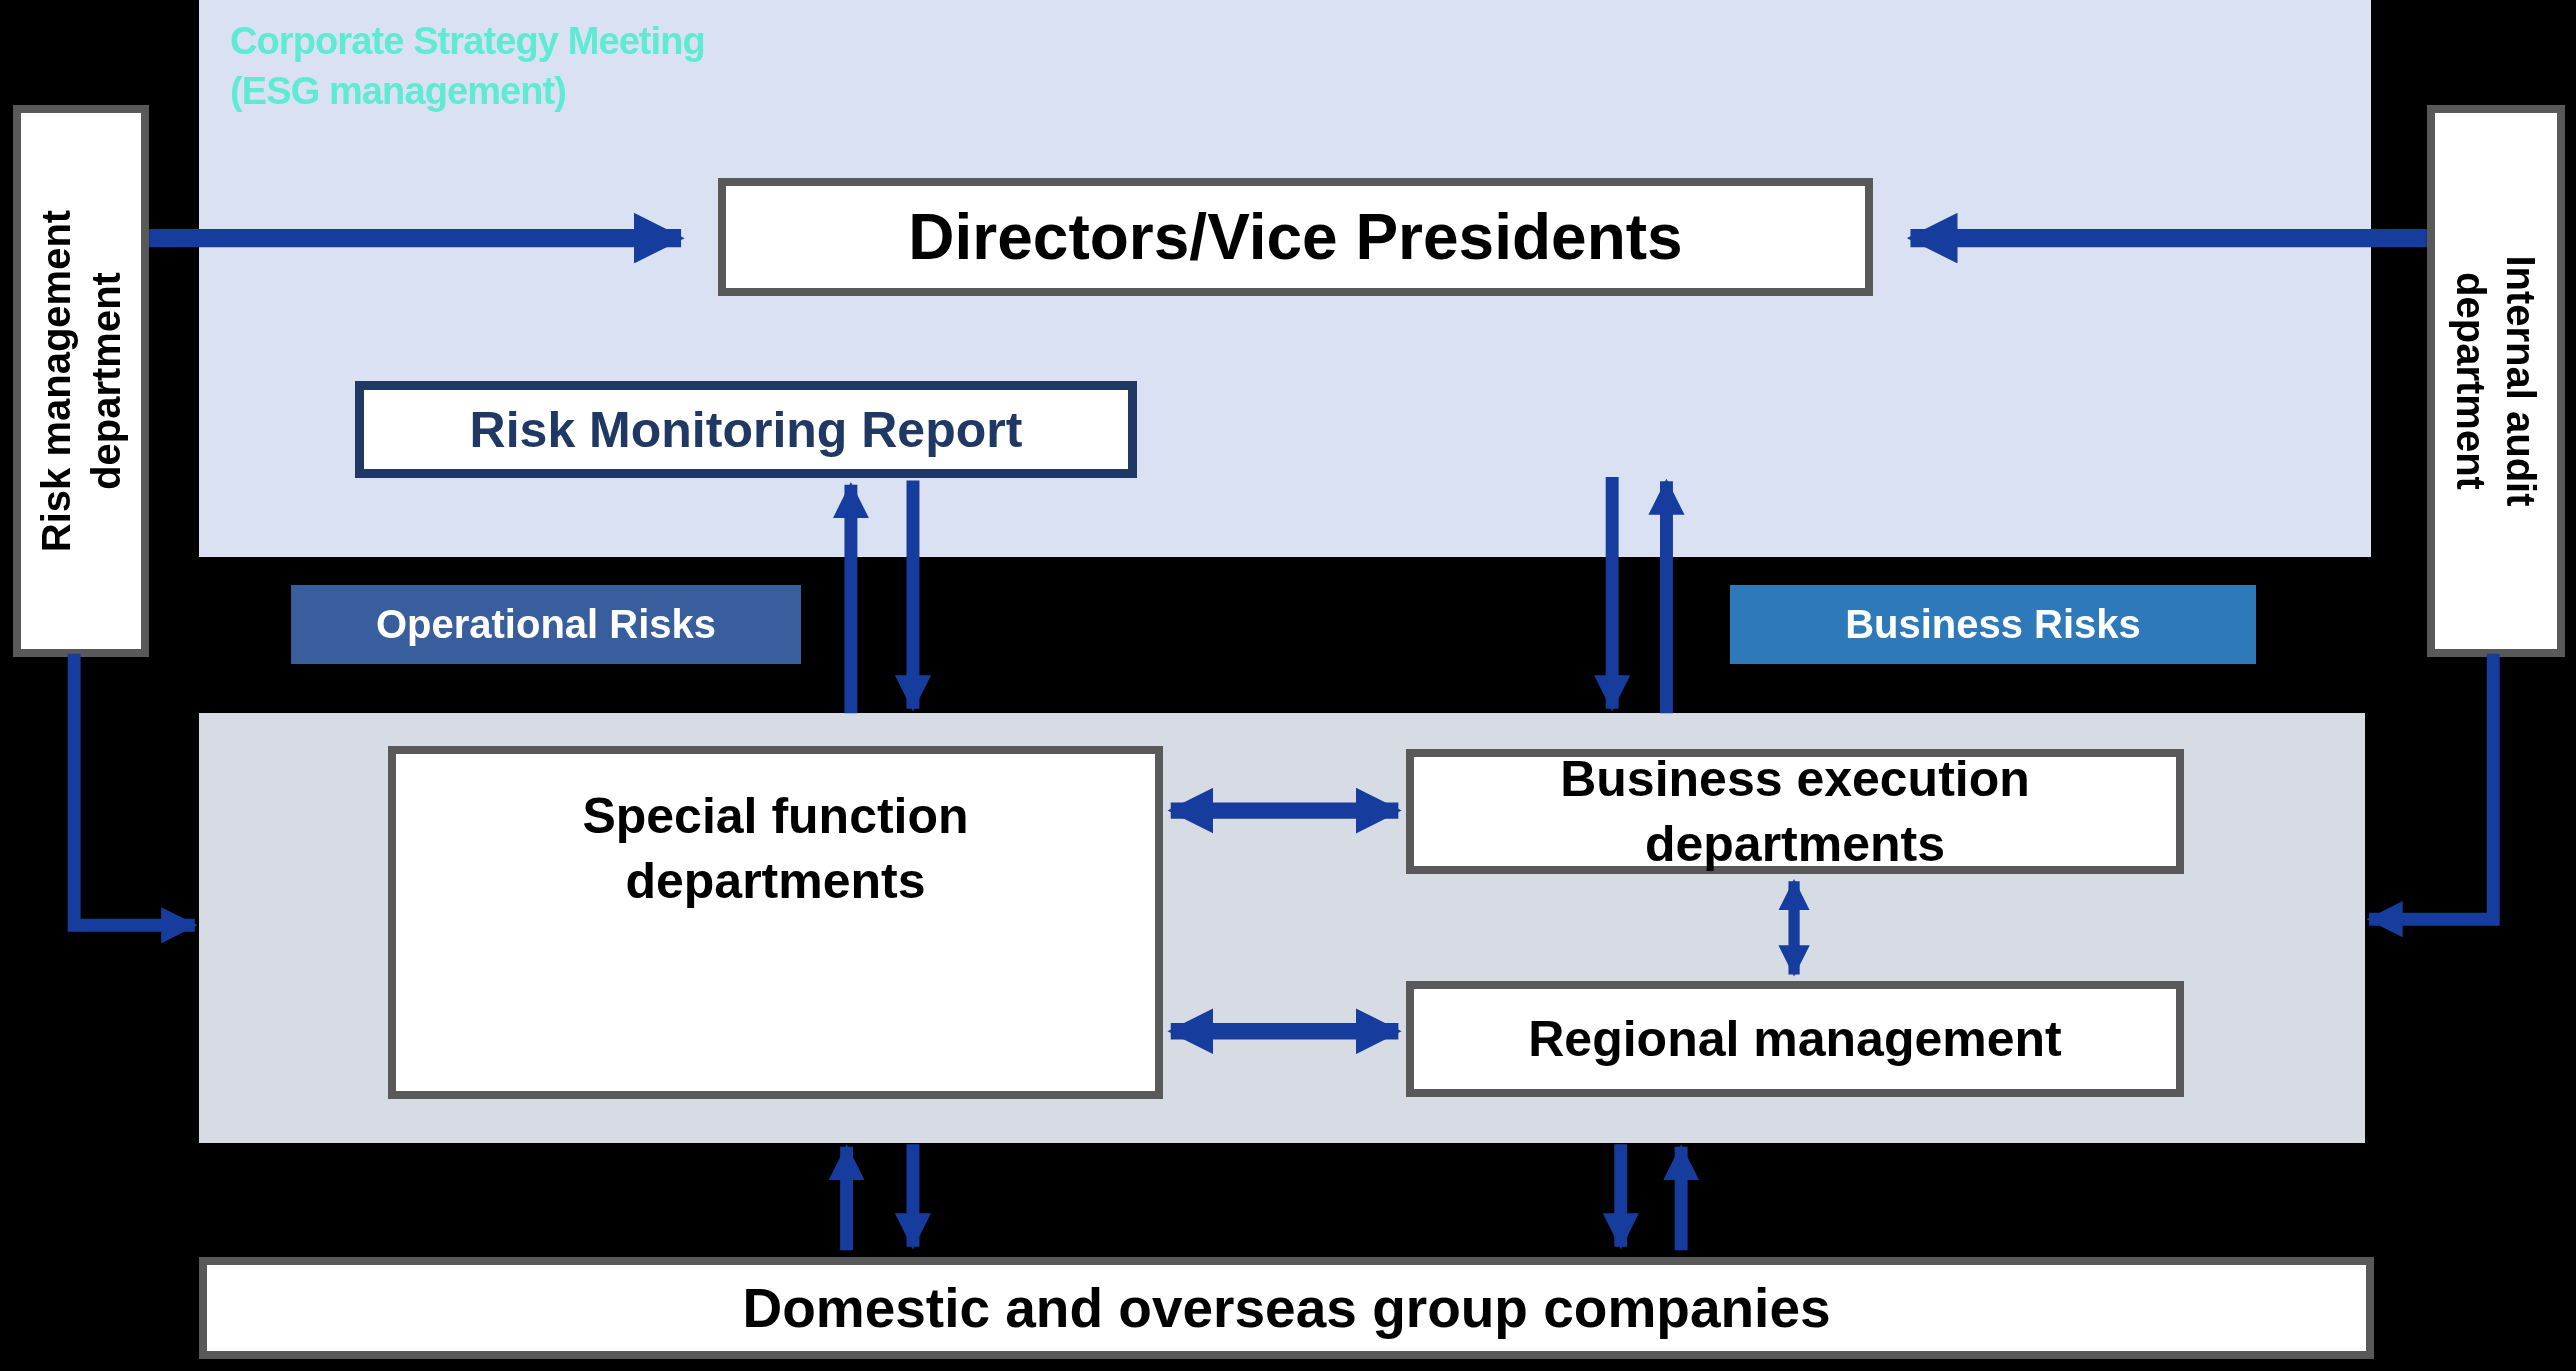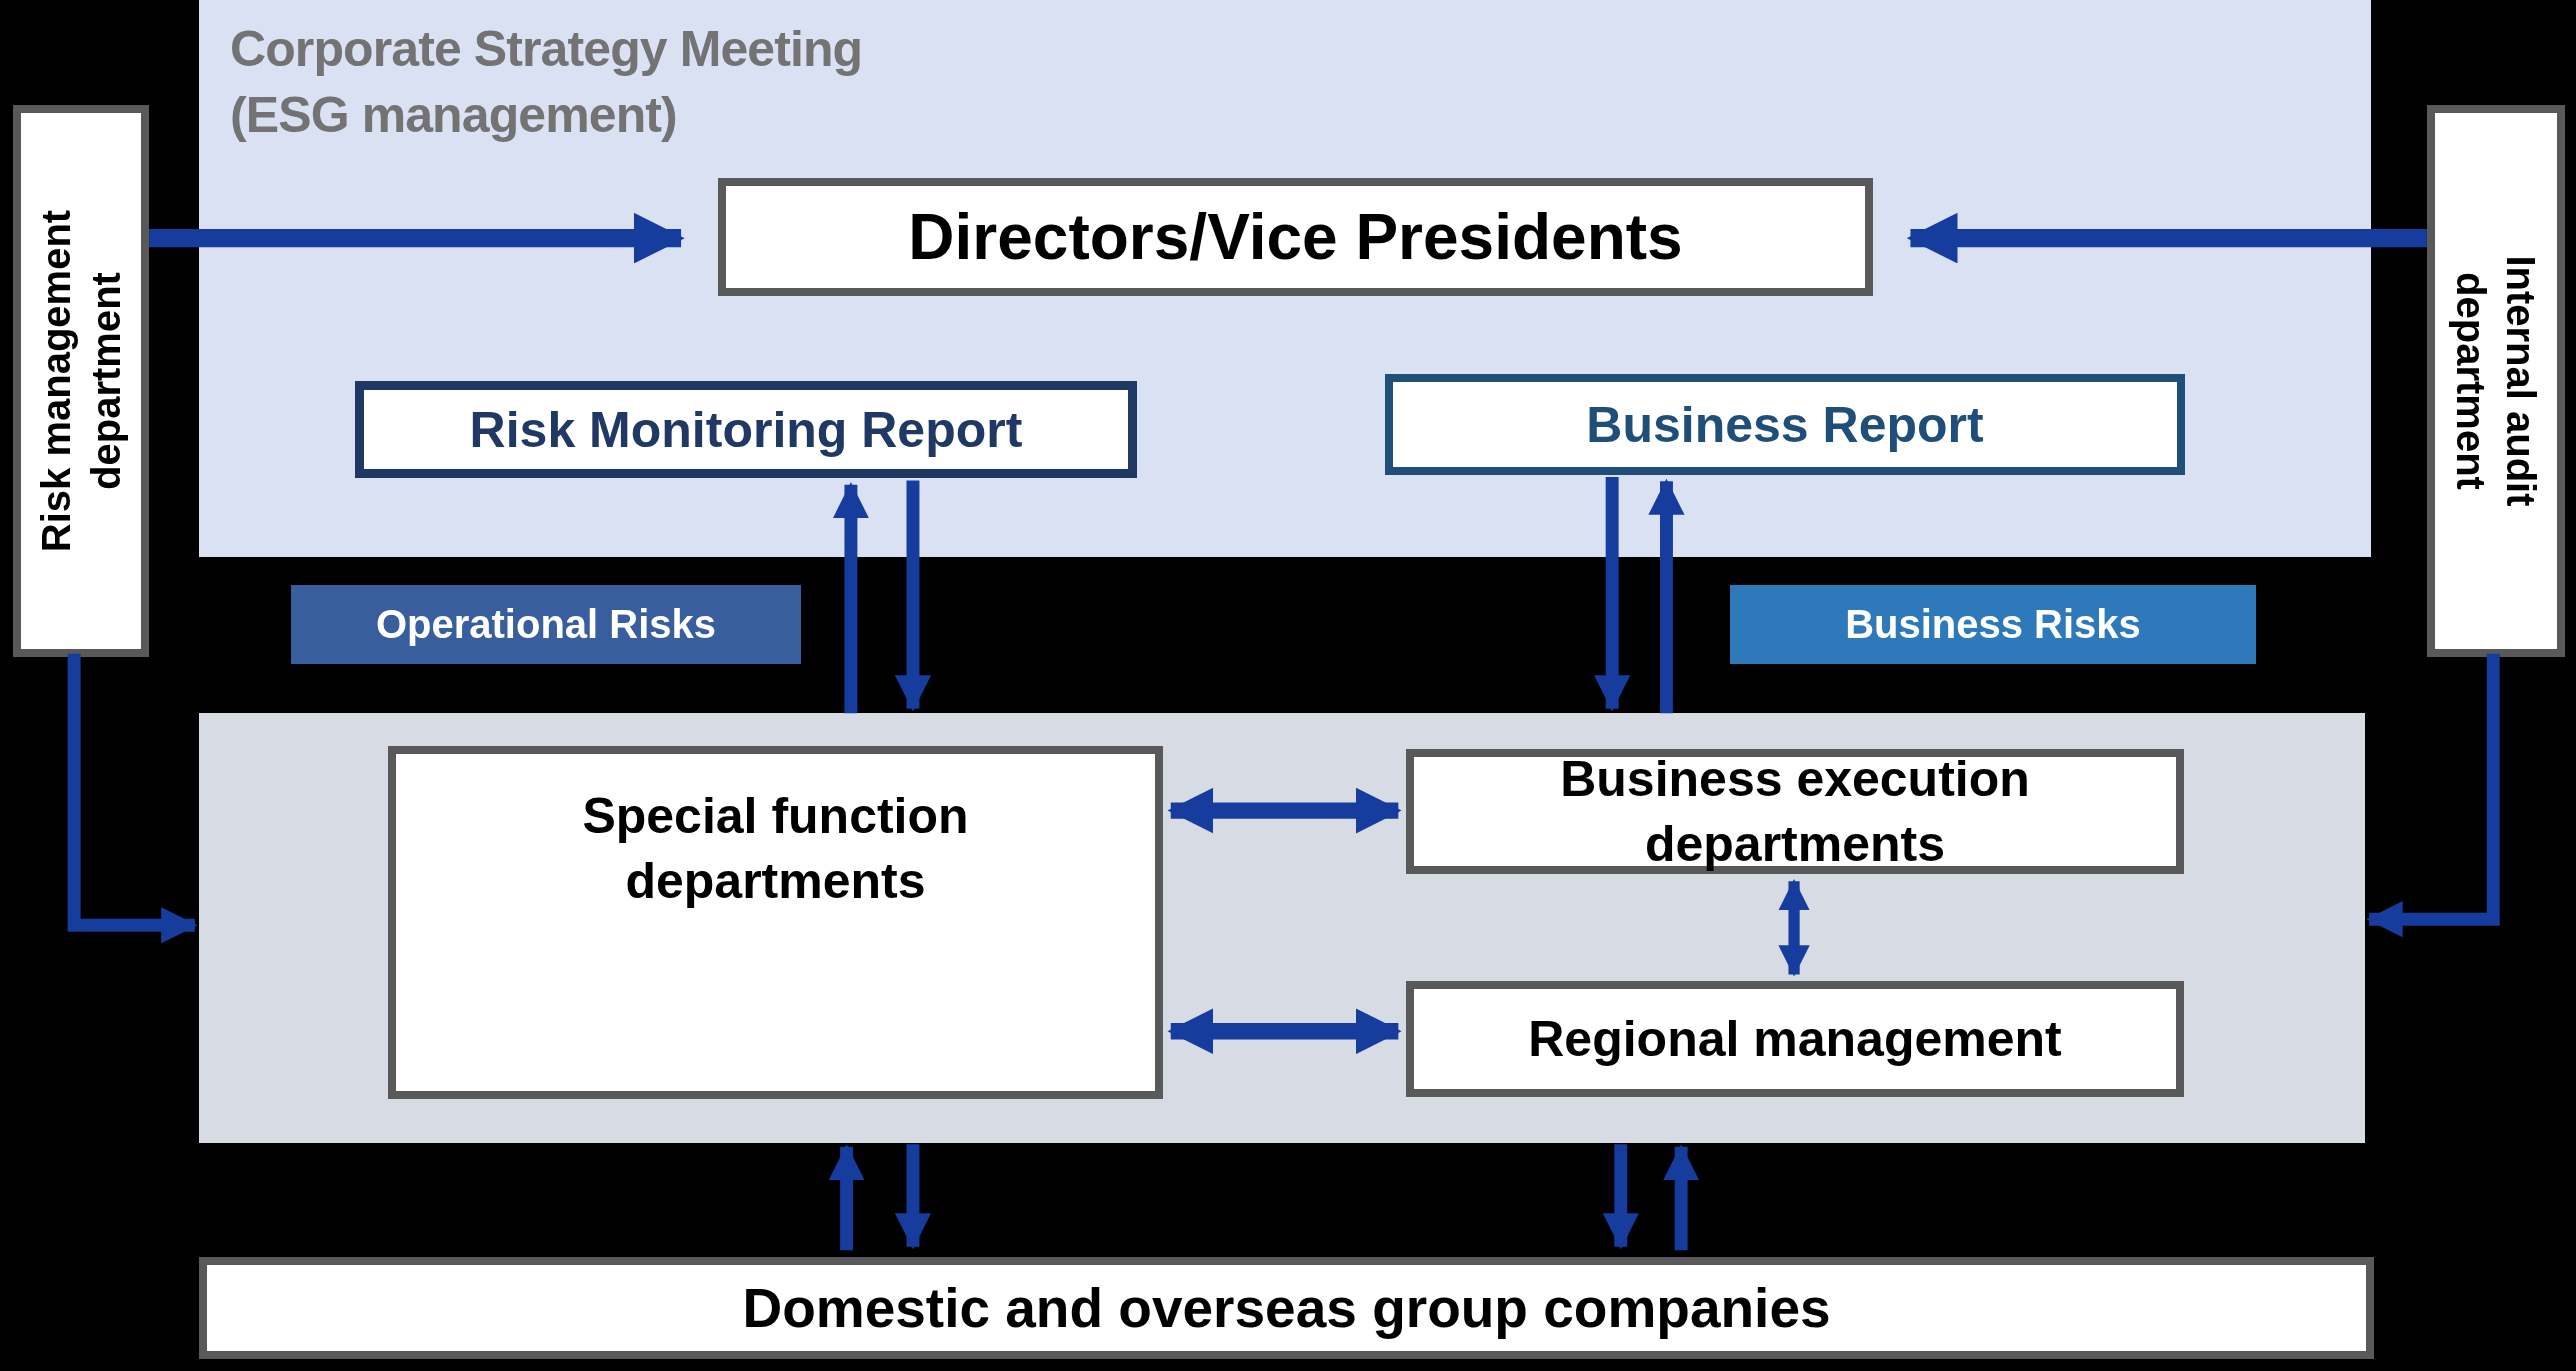--- a/index.html
+++ b/index.html
@@ -18,21 +18,21 @@
   .box{
     position:absolute;background:#fff;
     display:flex;align-items:center;justify-content:center;
     text-align:center;color:#000;box-sizing:border-box;
   }
   .pre{white-space:pre-line;}
   .b-gray{border:8.6px solid var(--border-gray,#595959);}
 
   .title{
     position:absolute;left:230px;top:15.5px;
-    font-size:50px;font-weight:bold;line-height:1.32;color:#737373;
+    font-size:38px;font-weight:bold;line-height:1.32;color:#5eead4;
     white-space:pre-line;letter-spacing:-0.9px;
   }
 
   .directors{left:718px;top:178px;width:1155px;height:118px;font-size:64px;font-weight:bold;}
   .rmr{
     left:355px;top:381px;width:782px;height:97px;
     border:9.5px solid var(--navy-dark,#1F3864);
     color:var(--navy-dark,#1F3864);font-size:50px;font-weight:bold;
   }
   .br{
@@ -142,21 +142,20 @@
   <div class="side-box side-left"></div>
   <div class="v-text v-text-left">Risk management
 department</div>
 
   <div class="side-box side-right"></div>
   <div class="v-text v-text-right">Internal audit
 department</div>
 
   <div class="box b-gray directors z3">Directors/Vice Presidents</div>
   <div class="box rmr z3">Risk Monitoring Report</div>
-  <div class="box br z3">Business Report</div>
 
   <div class="badge badge-op">Operational Risks</div>
   <div class="badge badge-biz">Business Risks</div>
 
   <div class="box b-gray sfd z3">
     <div class="sfd-title">Special function
 departments</div>
   </div>
   <div class="box b-gray bed pre z3">Business execution
 departments</div>

